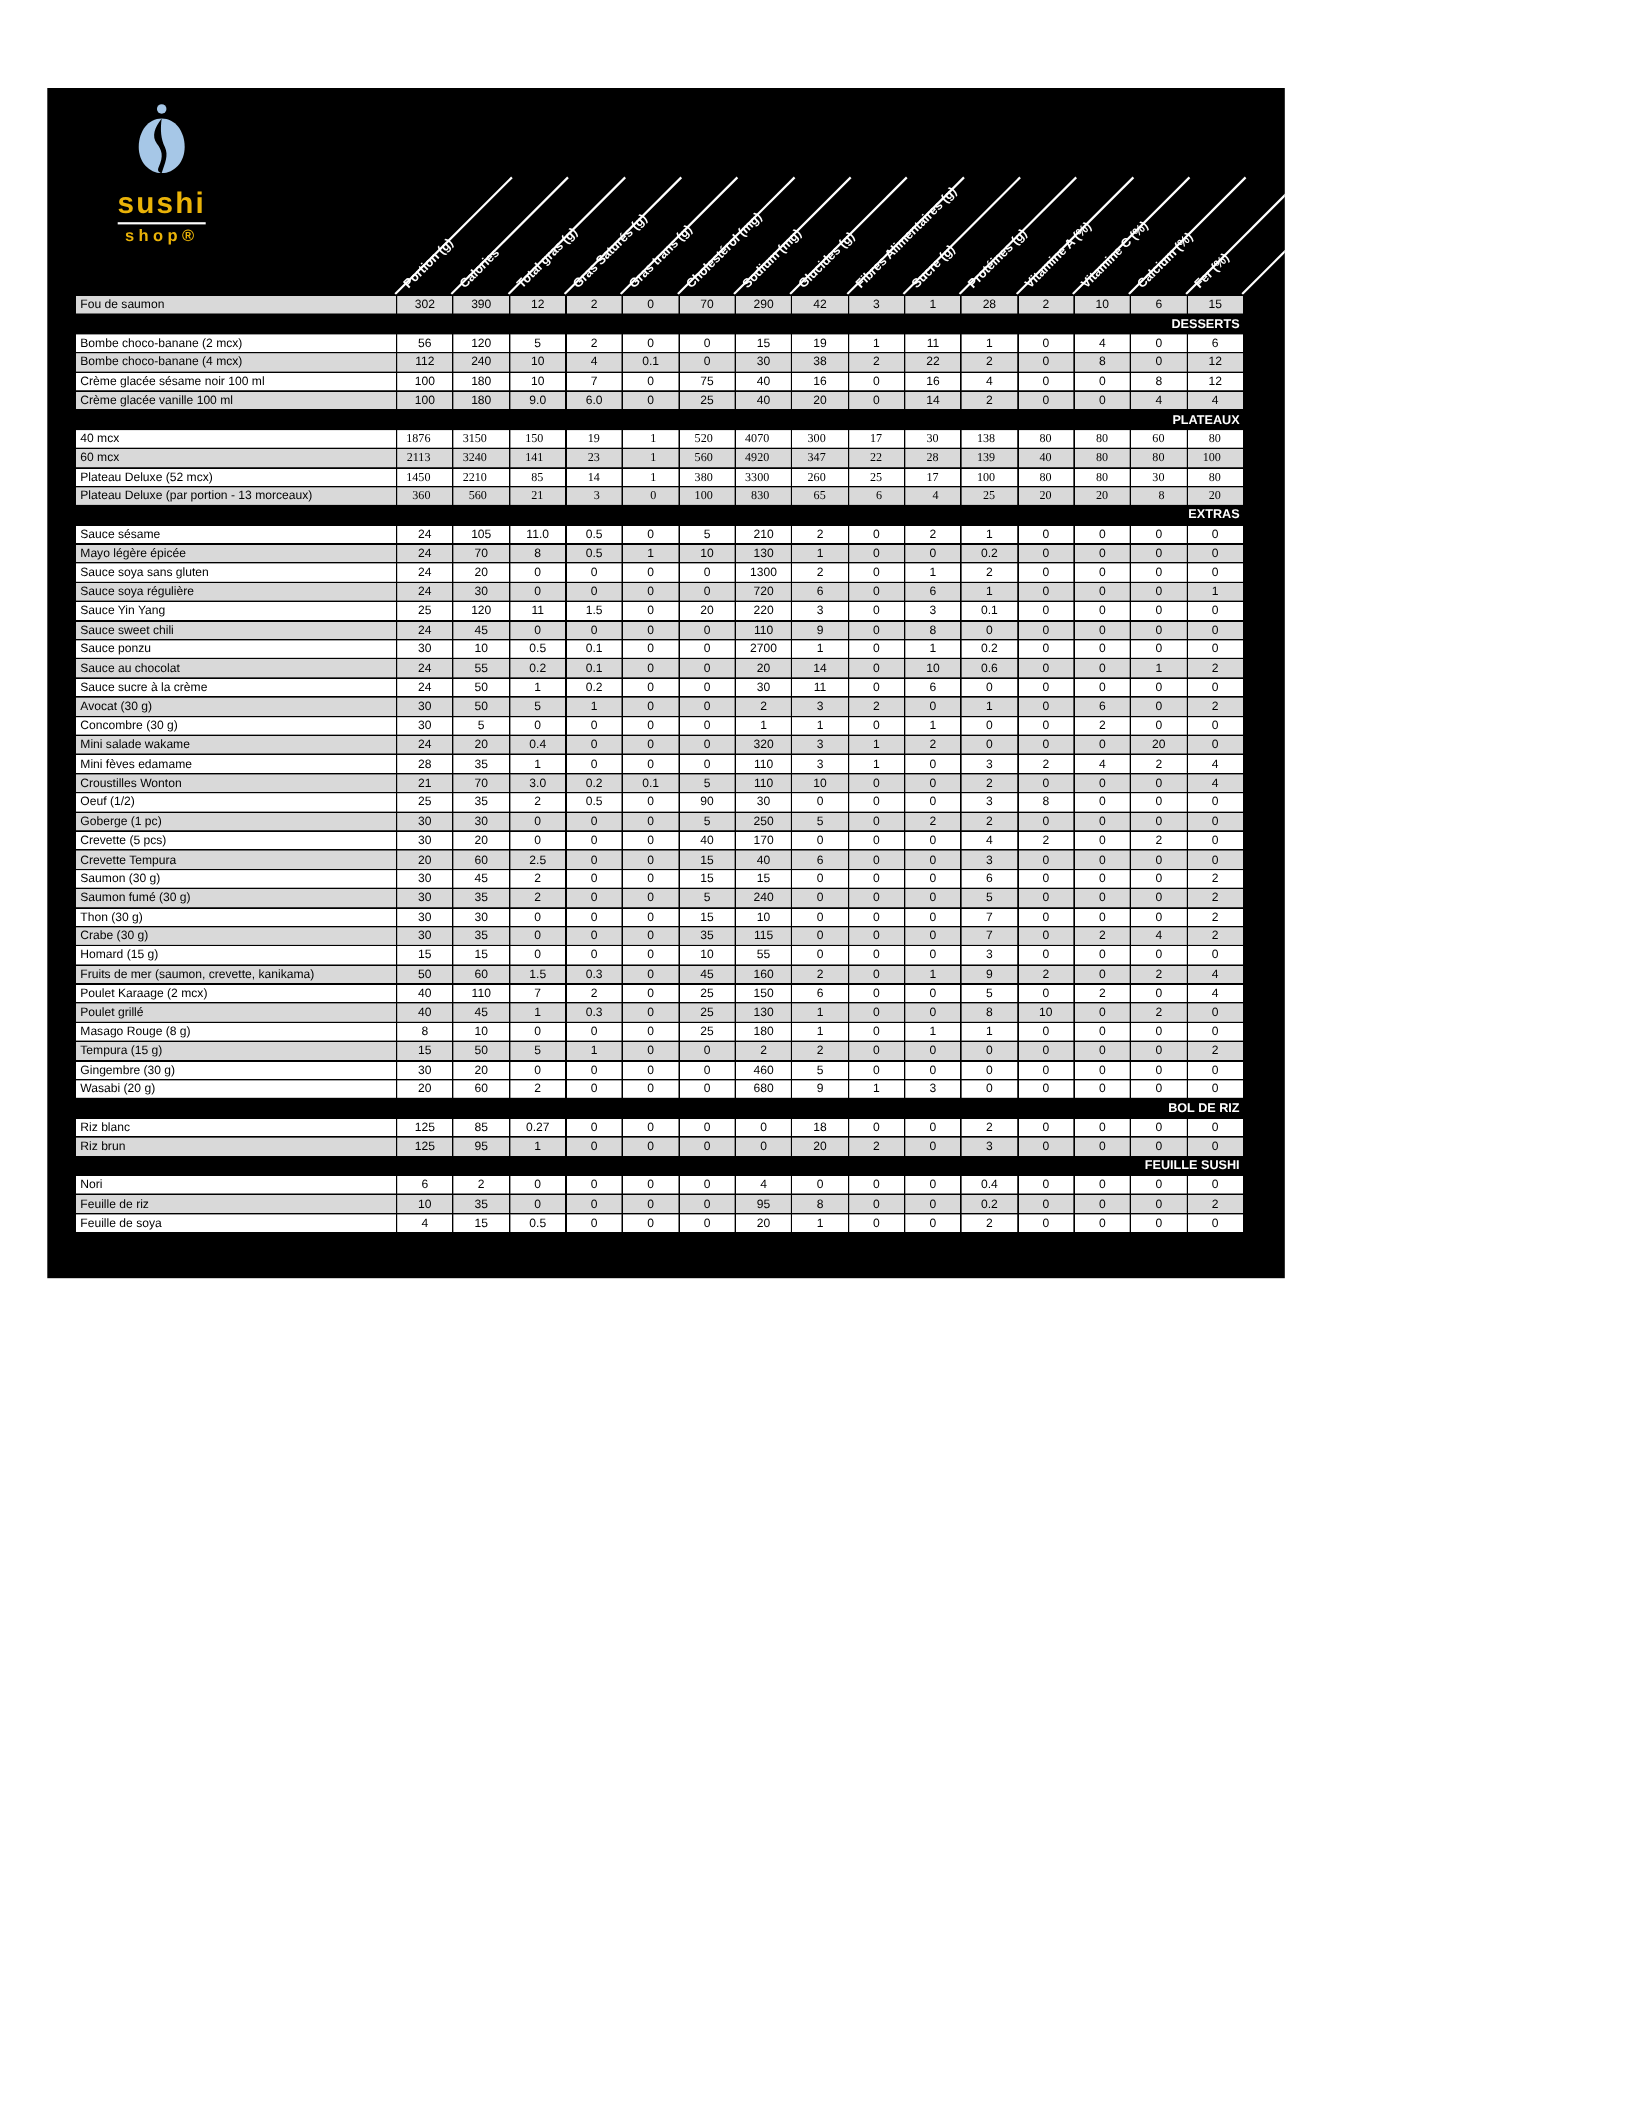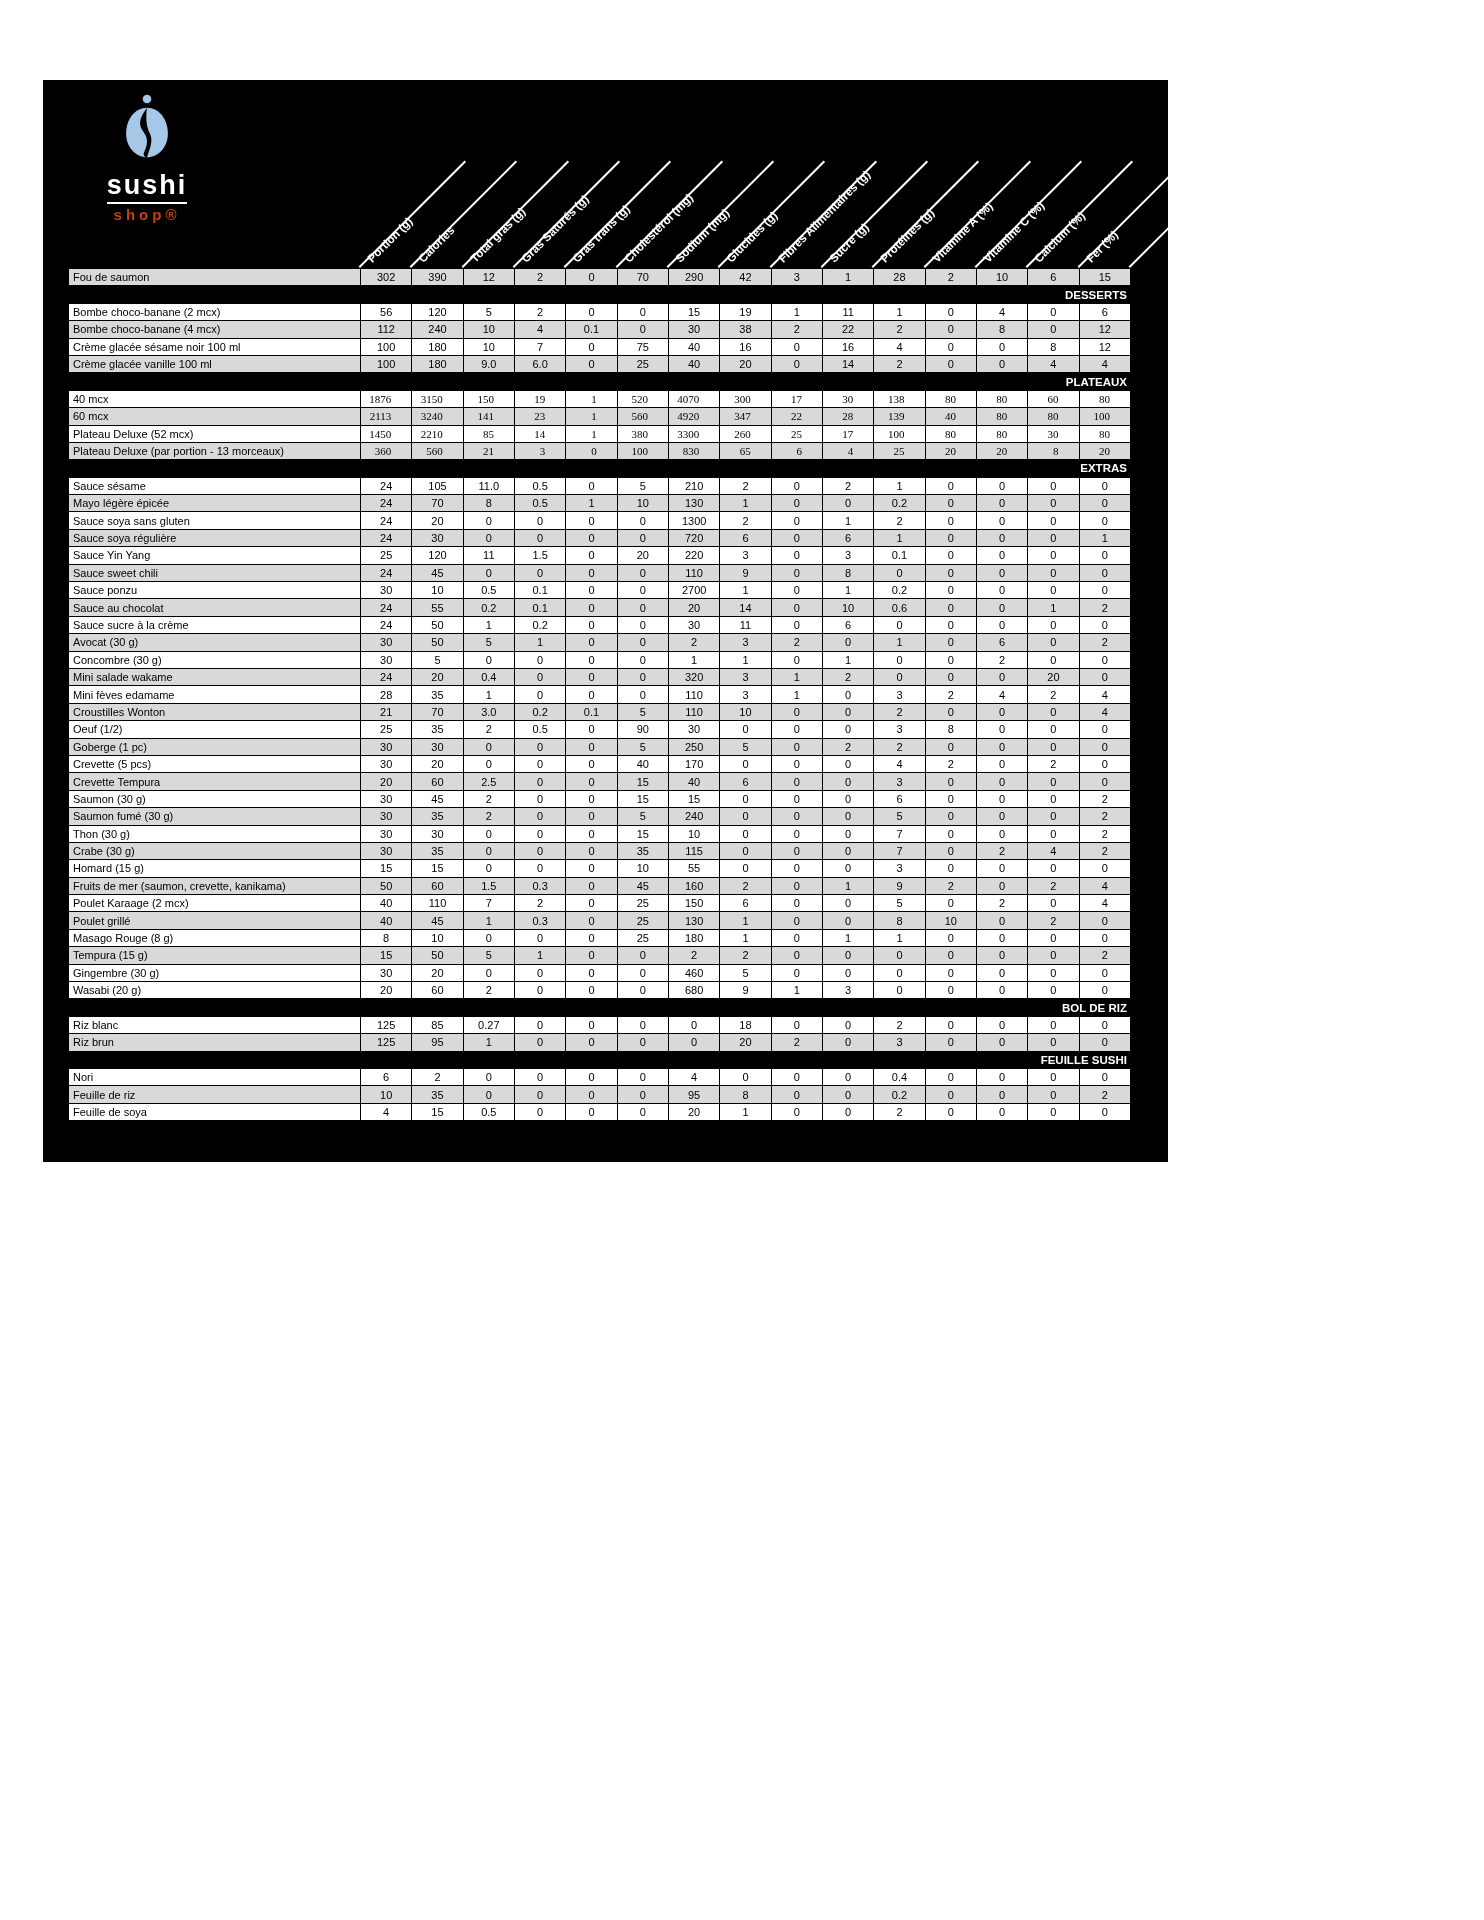--- a/index.html
+++ b/index.html
@@ -9,24 +9,24 @@
   }
   .page { position:absolute; left:0; top:0; width:1484px; height:1920px; background:#ffffff; }
   .panel {
     position:absolute; left:43px; top:80px; width:1125px; height:1082px;
     background:#000000; overflow:hidden;
   }
   
   .logo { position:absolute; left:34px; top:10px; width:140px; text-align:center; }
   .logo-icon { width:72px; height:80px; display:block; margin:0 auto 2px auto; }
   .brand-line1 {
-    display:inline-block; color:#ffffff; font-weight:bold; font-size:27px;
+    display:inline-block; color:#eab308; font-weight:bold; font-size:27px;
     letter-spacing:2px; line-height:1; padding-bottom:3px; border-bottom:2px solid #ffffff;
   }
-  .brand-line2 { color:#c2410c; font-weight:bold; font-size:15px; letter-spacing:4px; margin-top:2px; }
+  .brand-line2 { color:#eab308; font-weight:bold; font-size:15px; letter-spacing:4px; margin-top:2px; }
   
   #diag-headers { position:absolute; left:0; top:0; width:100%; height:188px; }
   .stripe {
     position:absolute; top:186px; width:150px; height:2px; background:#ffffff;
     transform:rotate(-45deg); transform-origin:0 100%;
   }
   .diag-label {
     position:absolute; top:170px; height:16px; line-height:16px; color:#ffffff;
     font-size:11.5px; font-weight:bold; white-space:nowrap;
     transform:rotate(-45deg); transform-origin:0 100%;

